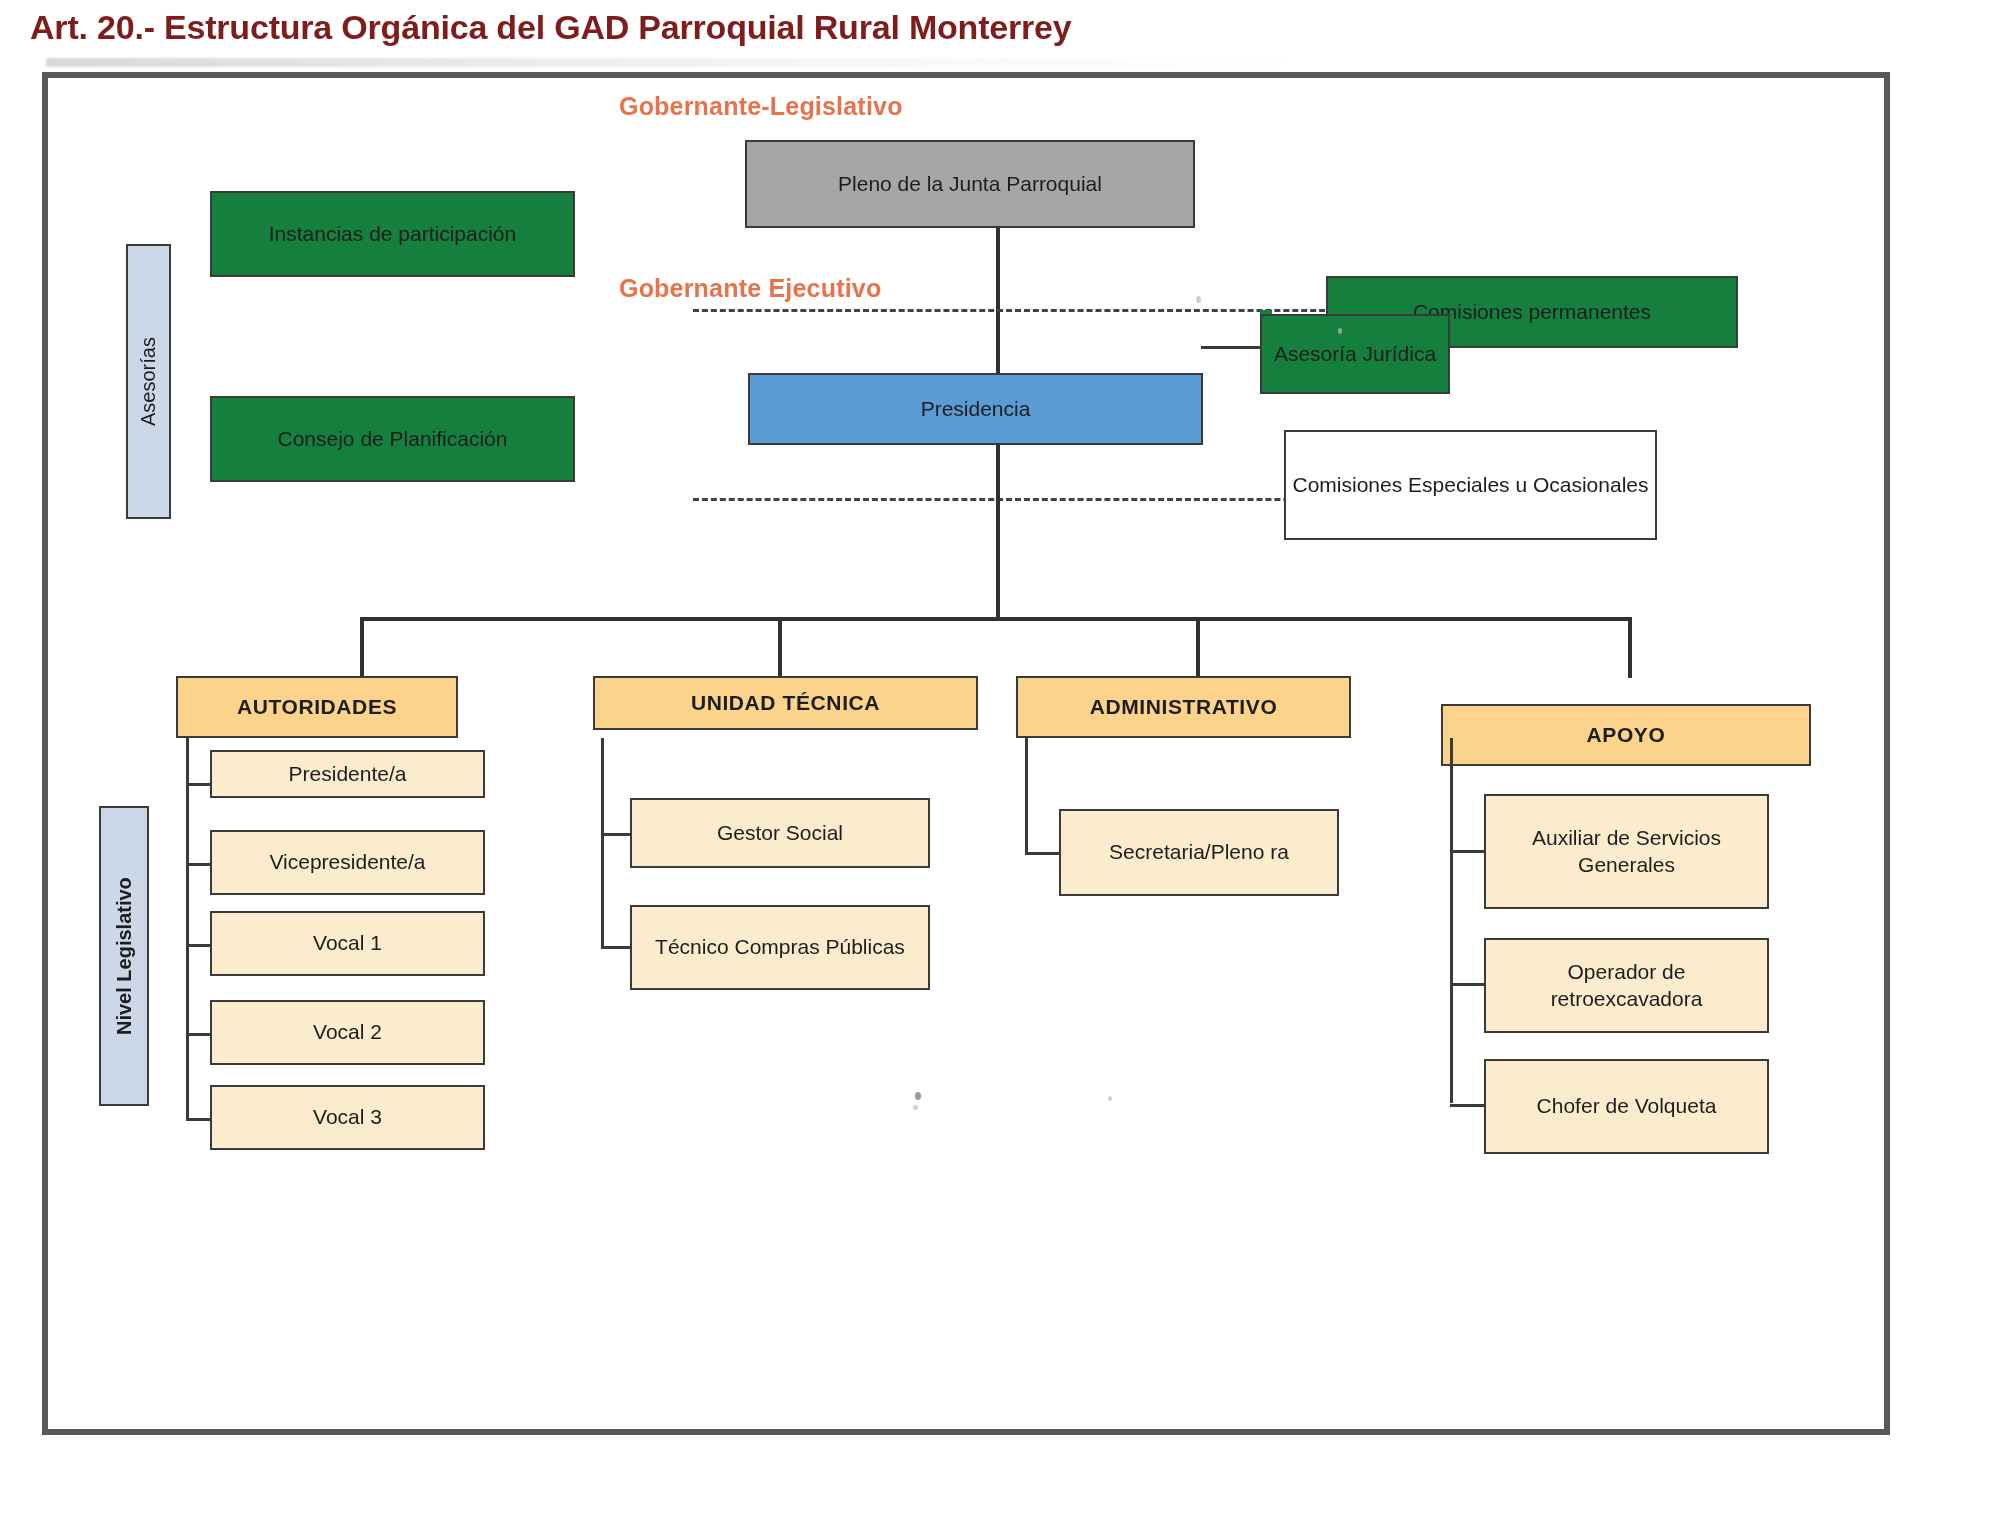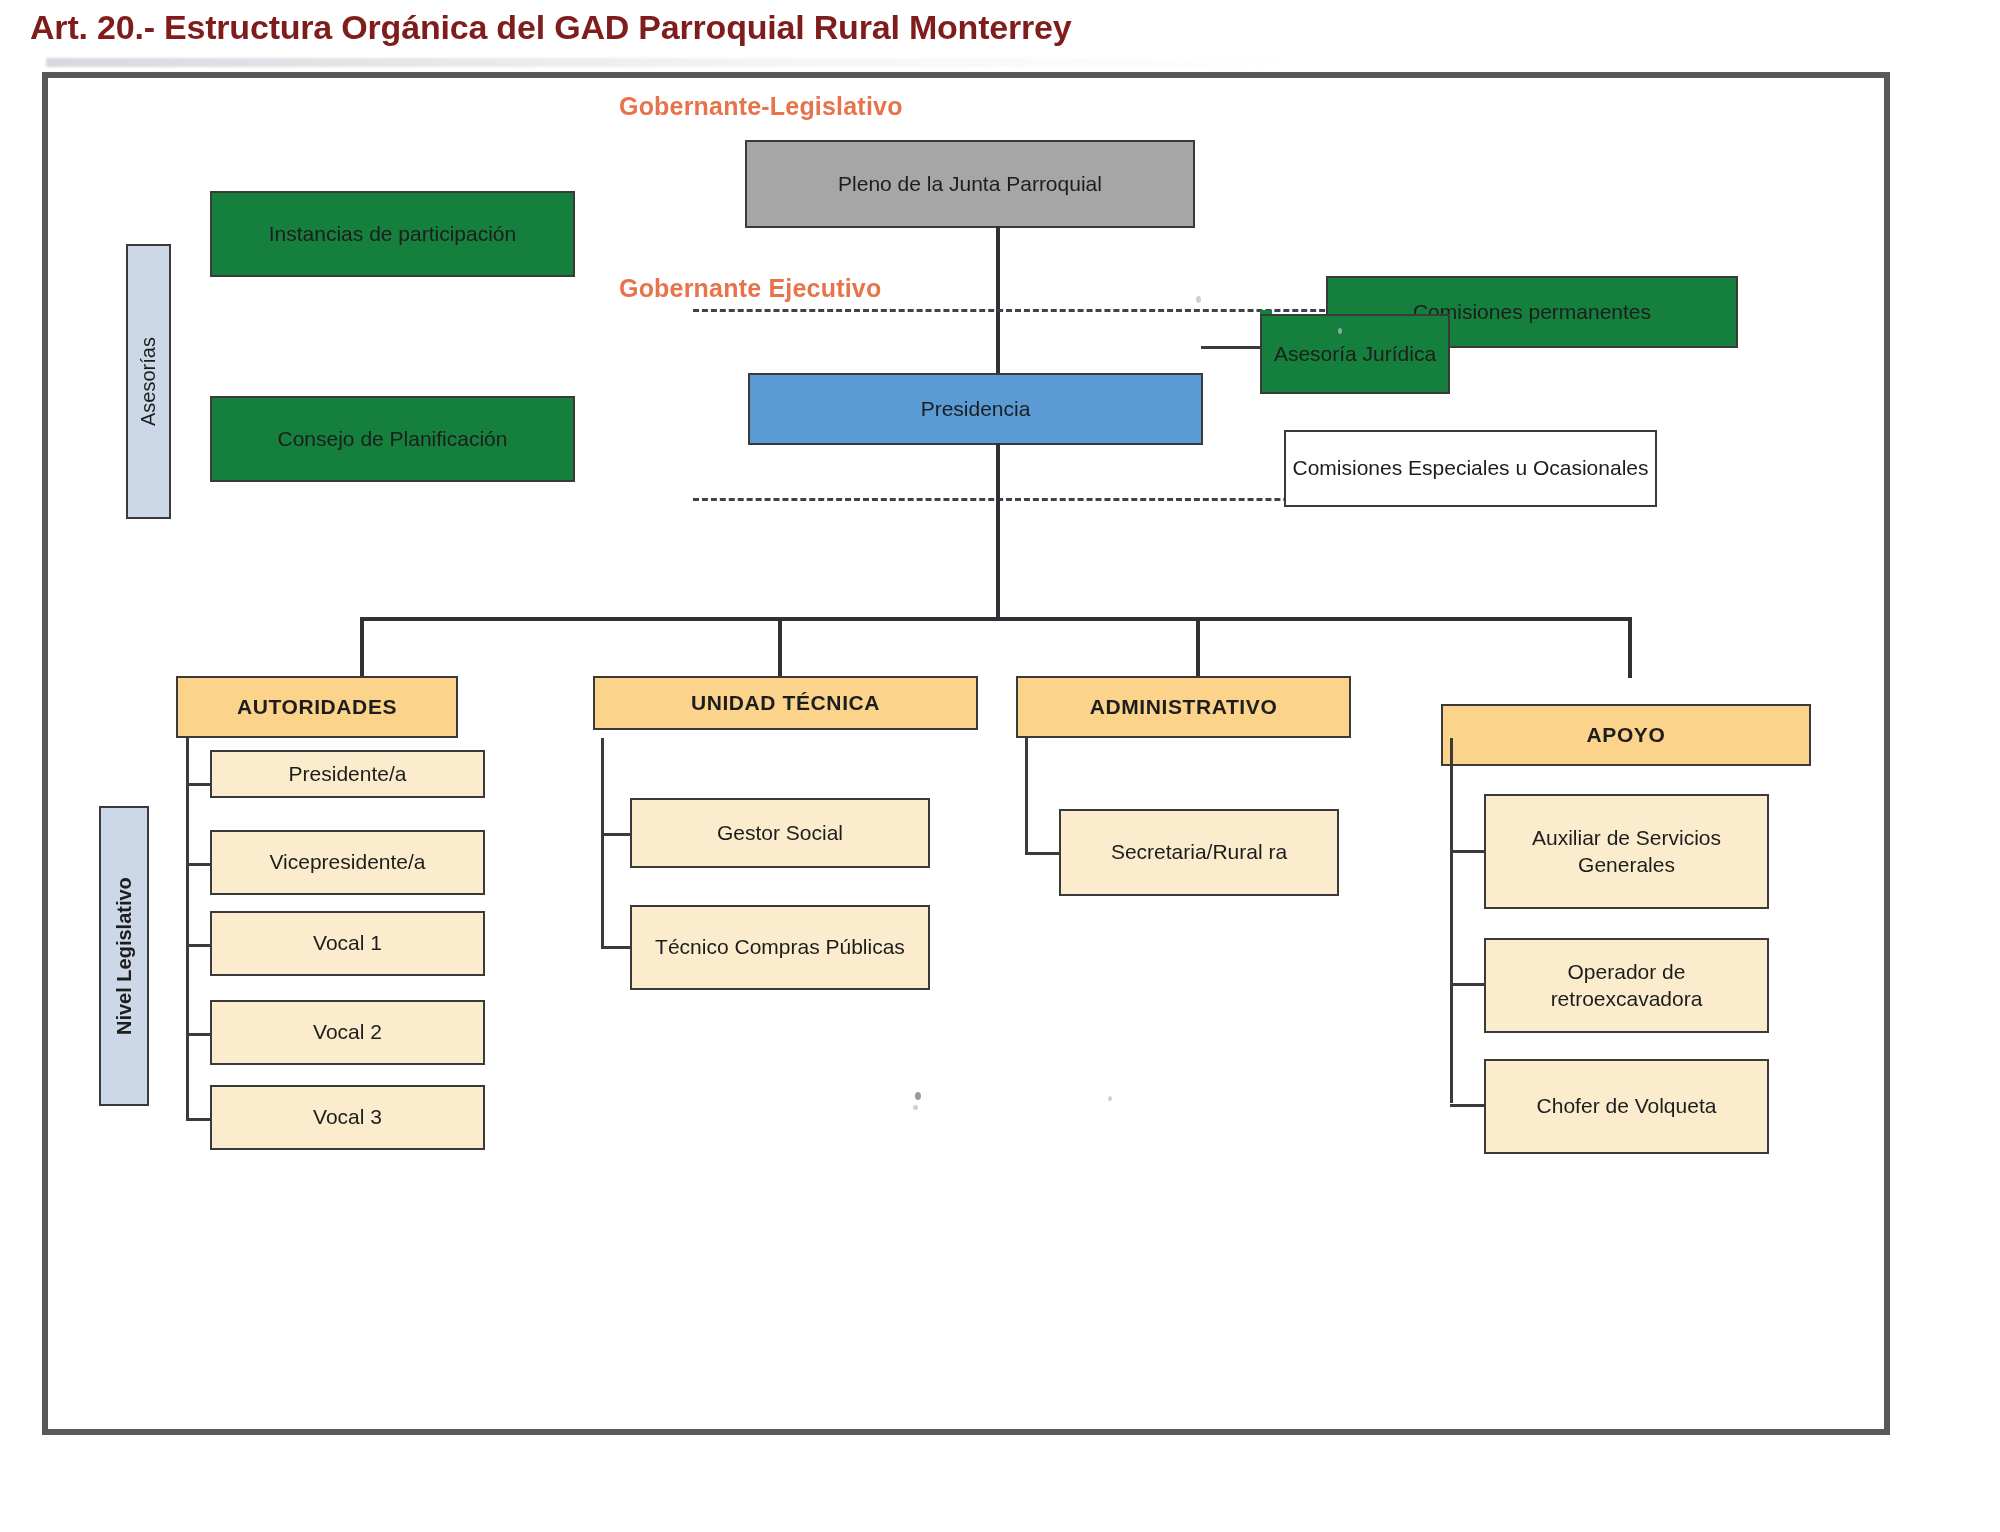--- a/index.html
+++ b/index.html
@@ -160,21 +160,21 @@
 
   <div class="node green" style="left:162px; top:318px; width:365px; height:86px;">Consejo de Planificación</div>
 
   <div class="node green" style="left:1212px; top:232px; width:0; height:0; border:none;"></div>
 
   <div class="node green" style="left:1212px; top:234px; width:0; height:0; border:none;"></div>
 
   <div class="node green" style="left:1212px; top:236px; width:190px; height:80px;
               top:236px;">Asesoría Jurídica</div>
 
-  <div class="node white" style="left:1236px; top:352px; width:373px; height:77px;">Comisiones Especiales u Ocasionales</div>
+  <div class="node white" style="left:1236px; top:352px; width:373px; height:110px;">Comisiones Especiales u Ocasionales</div>
 
   <div class="hline" style="left:312px; top:539px; width:1272px;"></div>
 
   <div class="vline" style="left:312px; top:539px; height:61px;"></div>
   <div class="vline" style="left:730px; top:539px; height:61px;"></div>
   <div class="vline" style="left:1148px; top:539px; height:61px;"></div>
   <div class="vline" style="left:1580px; top:539px; height:61px;"></div>
 
   <div class="node yellow" style="left:128px; top:598px; width:282px; height:62px;">AUTORIDADES</div>
 
@@ -202,21 +202,21 @@
   <div class="thin-h" style="left:553px; top:755px; width:30px;"></div>
   <div class="node cream" style="left:582px; top:720px; width:300px; height:70px;">Gestor Social</div>
 
   <div class="thin-h" style="left:553px; top:868px; width:30px;"></div>
   <div class="node cream" style="left:582px; top:827px; width:300px; height:85px;">Técnico Compras Públicas</div>
 
   <div class="node yellow" style="left:968px; top:598px; width:335px; height:62px;">ADMINISTRATIVO</div>
 
   <div class="thin-v" style="left:977px; top:660px; height:117px;"></div>
   <div class="thin-h" style="left:977px; top:774px; width:35px;"></div>
-  <div class="node cream" style="left:1011px; top:731px; width:280px; height:87px;">Secretaria/Rural ra</div>
+  <div class="node cream" style="left:1011px; top:731px; width:280px; height:87px;">Secretaria/Pleno ra</div>
 
   <div class="node yellow" style="left:1393px; top:626px; width:370px; height:62px;">APOYO</div>
 
   <div class="thin-v" style="left:1402px; top:660px; height:365px;"></div>
 
   <div class="thin-h" style="left:1402px; top:772px; width:35px;"></div>
   <div class="node cream" style="left:1436px; top:716px; width:285px; height:115px;">Auxiliar de Servicios Generales</div>
 
   <div class="thin-h" style="left:1402px; top:905px; width:35px;"></div>
   <div class="node cream" style="left:1436px; top:860px; width:285px; height:95px;">Operador de retroexcavadora</div>

